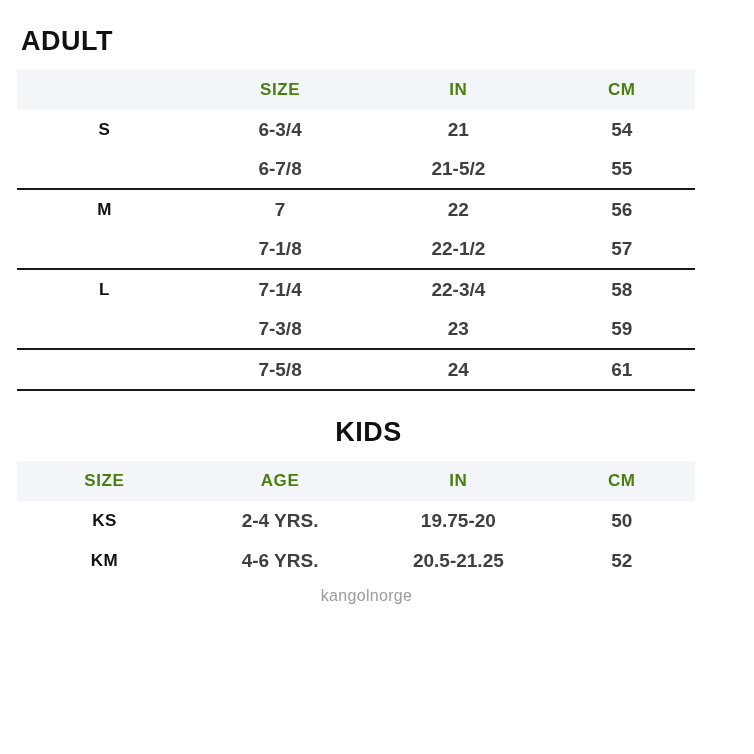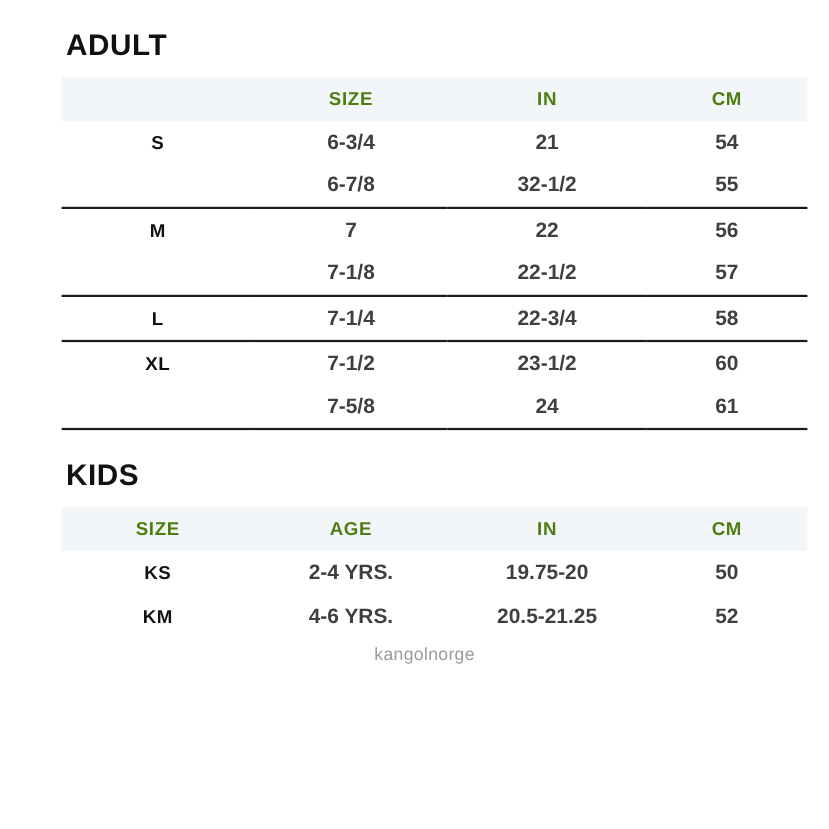--- a/index.html
+++ b/index.html
@@ -5,33 +5,34 @@
   html, body {
     margin: 0;
     padding: 0;
     background: #ffffff;
     font-family: "Liberation Sans", sans-serif;
   }
   .page {
     width: 754px;
     height: 754px;
     box-sizing: border-box;
-    padding: 26px 38px 0 56px;
+    padding: 26px 38px 0 17px;
     background: #ffffff;
     overflow: hidden;
   }
   .section-title {
     font-size: 27px;
     font-weight: 800;
     letter-spacing: 0.5px;
     color: #111111;
     margin: 0 0 13px 4px;
   }
   .section-title.kids {
     margin-top: 26px;
+    text-align: center;
   }
   table.size-table {
     width: 678px;
     border-collapse: collapse;
     table-layout: fixed;
   }
   table.size-table col.c1 { width: 25.8%; }
   table.size-table col.c2 { width: 26.0%; }
   table.size-table col.c3 { width: 26.6%; }
   table.size-table col.c4 { width: 21.6%; }
@@ -98,21 +99,21 @@
     <tbody class="group">
       <tr>
         <td class="lbl">S</td>
         <td>6-3/4</td>
         <td>21</td>
         <td>54</td>
       </tr>
       <tr>
         <td class="lbl"></td>
         <td>6-7/8</td>
-        <td>32-1/2</td>
+        <td>21-5/2</td>
         <td>55</td>
       </tr>
     </tbody>
     <tbody class="group">
       <tr>
         <td class="lbl">M</td>
         <td>7</td>
         <td>22</td>
         <td>56</td>
       </tr>
@@ -123,28 +124,28 @@
         <td>57</td>
       </tr>
     </tbody>
     <tbody class="group">
       <tr>
         <td class="lbl">L</td>
         <td>7-1/4</td>
         <td>22-3/4</td>
         <td>58</td>
       </tr>
+      <tr>
+        <td class="lbl"></td>
+        <td>7-3/8</td>
+        <td>23</td>
+        <td>59</td>
+      </tr>
     </tbody>
     <tbody class="group">
-      <tr>
-        <td class="lbl">XL</td>
-        <td>7-1/2</td>
-        <td>23-1/2</td>
-        <td>60</td>
-      </tr>
       <tr>
         <td class="lbl"></td>
         <td>7-5/8</td>
         <td>24</td>
         <td>61</td>
       </tr>
     </tbody>
     <tbody class="group">
     </tbody>
   </table>

